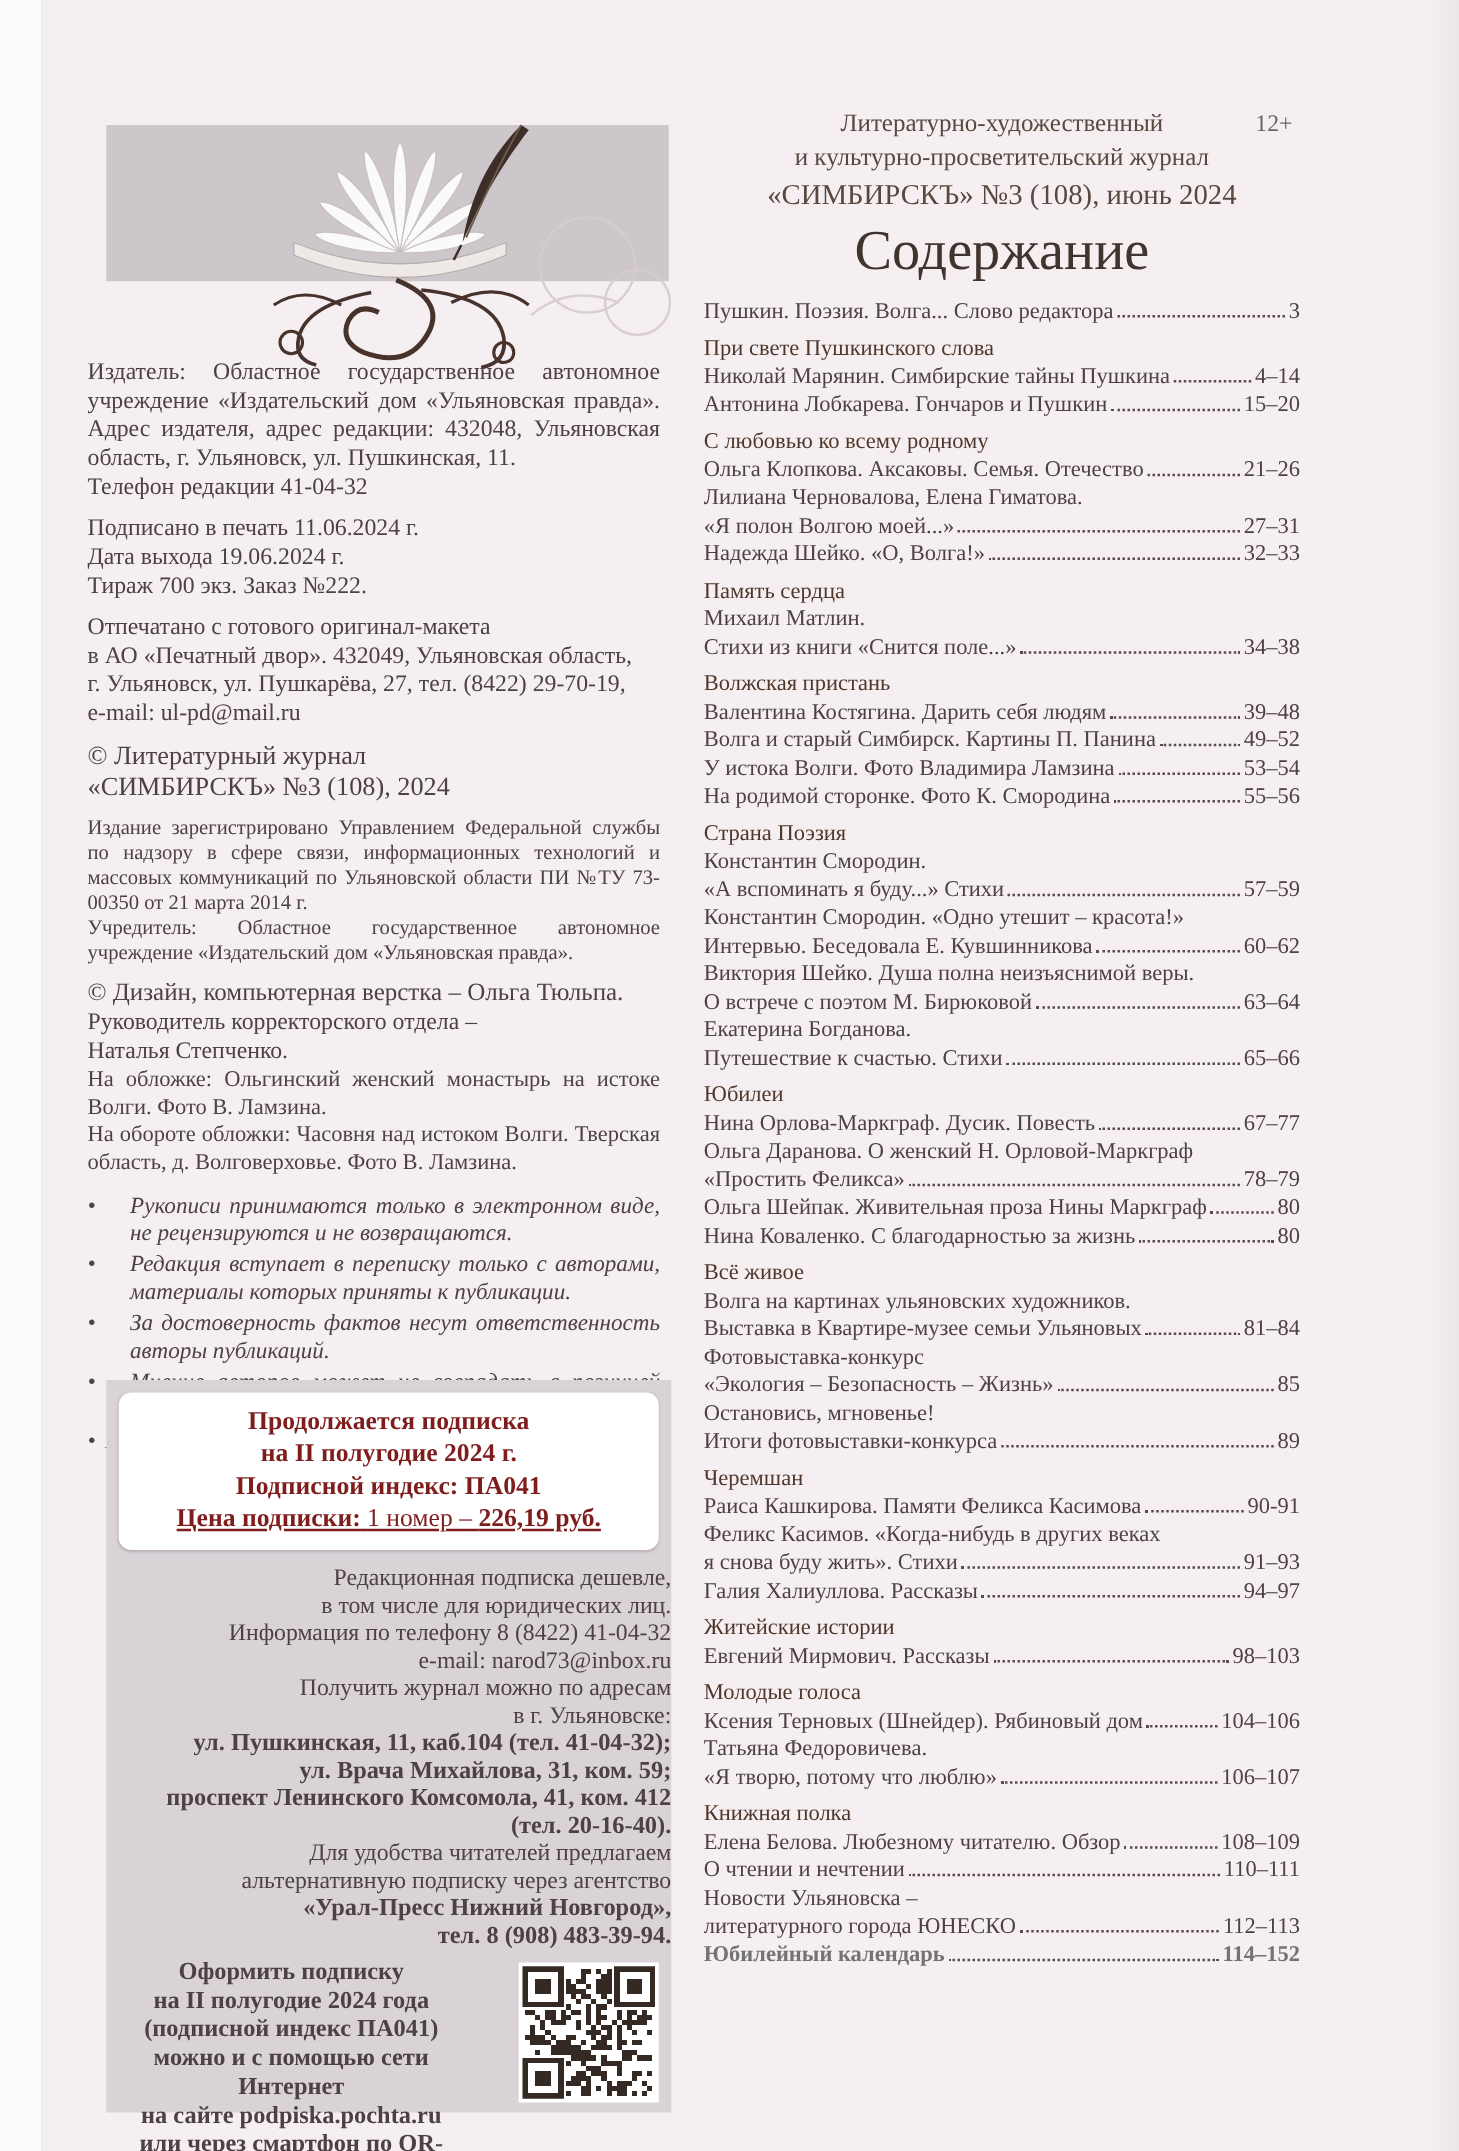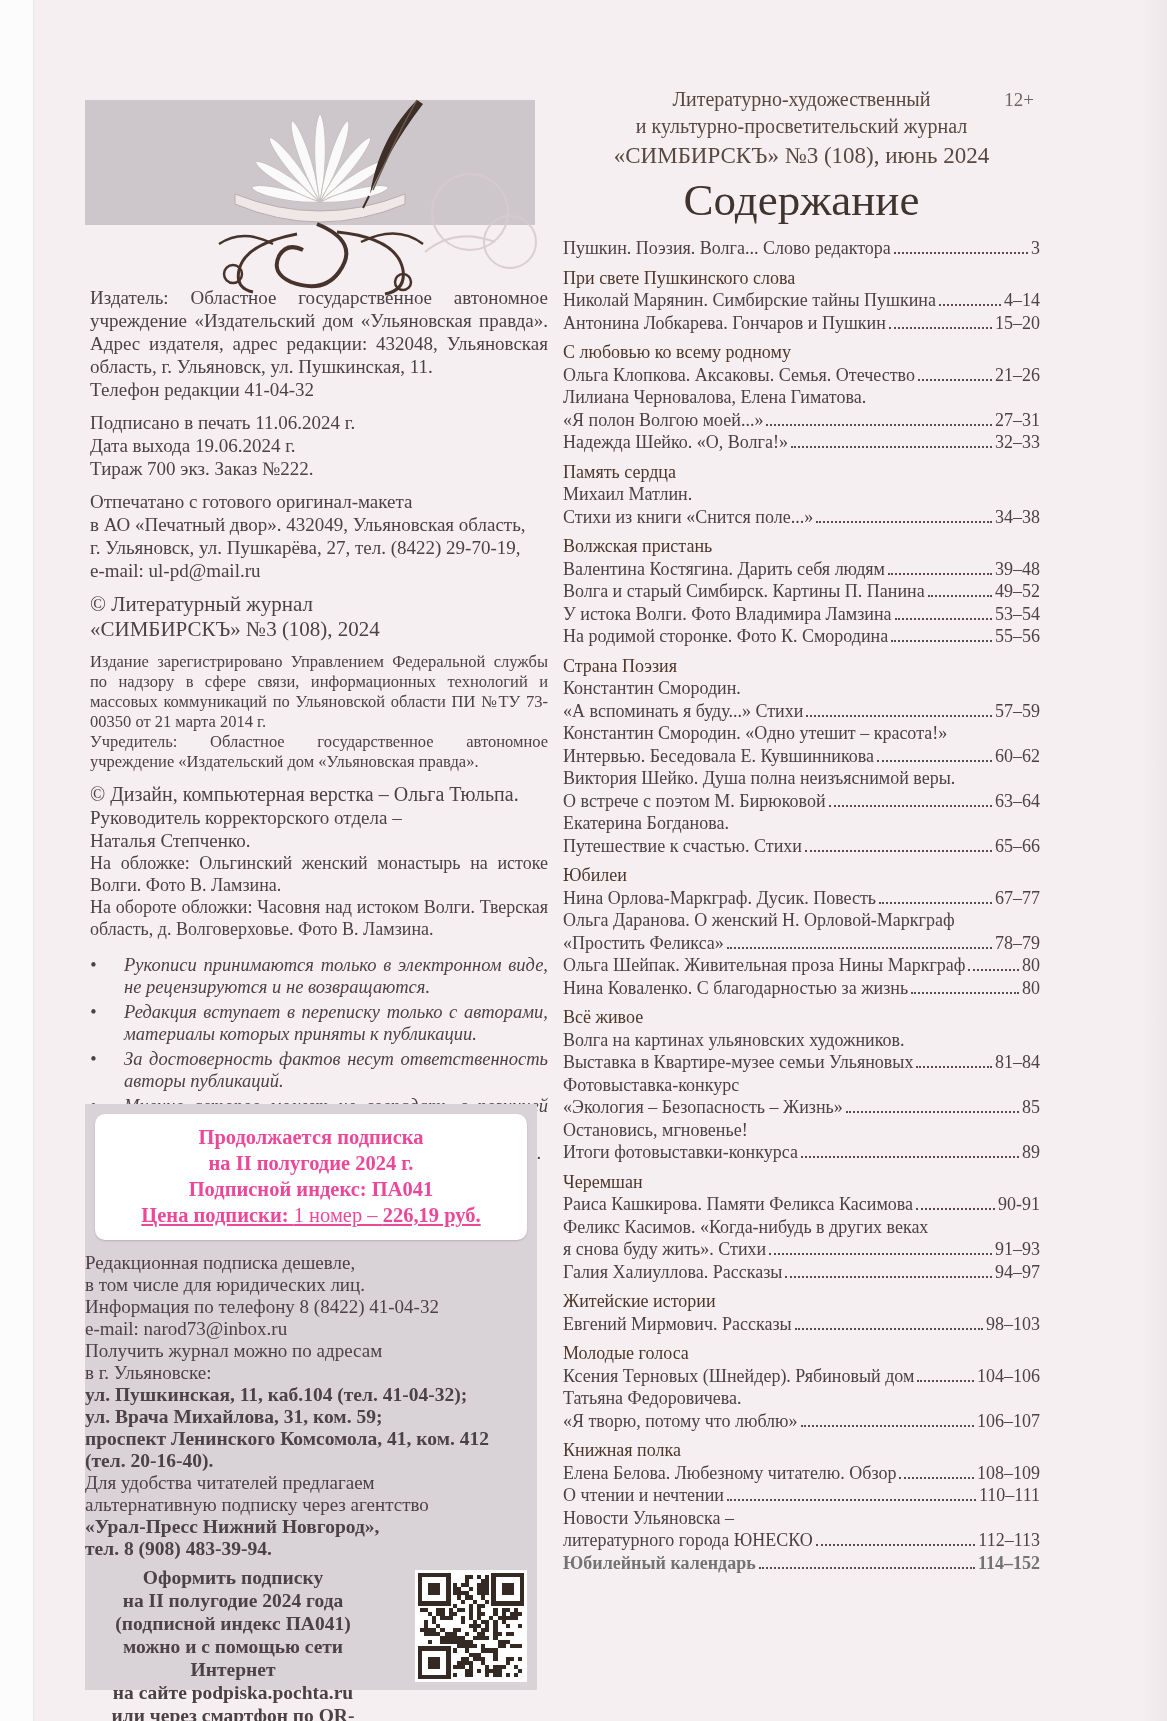--- a/index.html
+++ b/index.html
@@ -4,42 +4,42 @@
 <style>
   html,body{margin:0;padding:0;background:#e9e4e7;}
   .page{position:relative;width:1167px;height:1721px;background:#f5eff2;overflow:hidden;
         font-family:"Liberation Serif","DejaVu Serif",serif;color:#4c4245;}
   .edge-left{position:absolute;left:0;top:0;width:33px;height:100%;background:#fdfcfd;border-right:1px solid #ece5e8;}
   .edge-right{position:absolute;right:0;top:0;width:26px;height:100%;background:linear-gradient(to right,rgba(0,0,0,0),rgba(120,100,110,0.06));}
 
   
   .banner{position:absolute;left:85px;top:100px;width:450px;height:125px;background:#cdc7cb;}
   .banner-art{position:absolute;left:85px;top:92px;width:460px;height:210px;pointer-events:none;}
-  .left-col{position:absolute;left:90px;top:286px;width:458px;}
+  .left-col{position:absolute;left:70px;top:286px;width:458px;}
   .blk{font-size:19px;line-height:23px;}
   .blk.pre{white-space:pre-line;}
   .blk.jt{text-align:justify;}
   .blk.gap{margin-top:10px;}
   .blk.big{font-size:21px;line-height:25px;}
   .blk.md{font-size:20px;line-height:24px;}
   .blk.small{font-size:16.5px;line-height:20px;}
   .blk.cov{font-size:18px;line-height:22px;}
 
   .bullets{margin-top:14px;}
   .bullet{display:flex;font-style:italic;font-size:18.5px;line-height:22px;margin-top:3px;text-align:justify;}
   .bullet .bmark{width:34px;flex:0 0 34px;}
   .bullet.tight .bmark{width:14px;flex:0 0 14px;}
 
   .promo{position:absolute;left:85px;top:1104px;width:452px;height:586px;background:#d9d3d8;}
   .sub-box{background:#ffffff;border-radius:10px;margin:10px 10px 12px 10px;padding:10px 8px 12px 8px;
-           text-align:center;color:#ec4899;box-shadow:0 1px 2px rgba(90,70,80,0.25);}
+           text-align:center;color:#7f1d1d;box-shadow:0 1px 2px rgba(90,70,80,0.25);}
   .boxline{font-weight:bold;font-size:20.5px;line-height:26px;}
   .boxprice{font-size:20.5px;line-height:26px;font-weight:bold;text-decoration:underline;}
   .boxprice .normal{font-weight:normal;}
-  .promo-lines{text-align:left;}
+  .promo-lines{text-align:right;}
   .pline{font-size:19px;line-height:22px;}
   .pline.bold{font-weight:bold;font-size:19.5px;}
   .promo-bottom{display:flex;align-items:flex-start;margin-top:6px;padding:0 6px 0 4px;gap:36px;}
   .qr-text{flex:1;text-align:center;font-weight:bold;font-size:19.5px;}
   .qline{line-height:23px;}
   .qr{width:112px;height:112px;background:#fff;flex:0 0 112px;margin:4px 4px 0 2px;padding:3px;box-sizing:border-box;}
   .qr svg{display:block;width:100%;height:100%;}
 
   
   .right-col{position:absolute;left:563px;top:86px;width:477px;}

